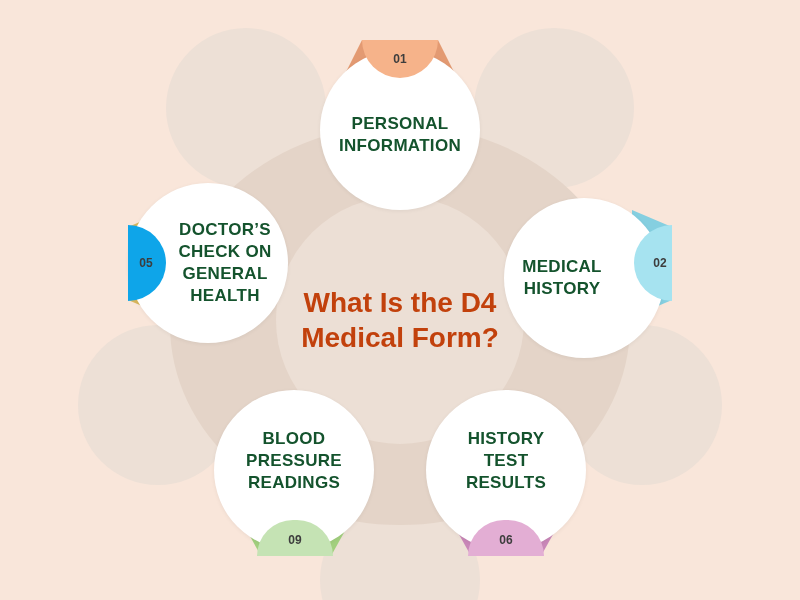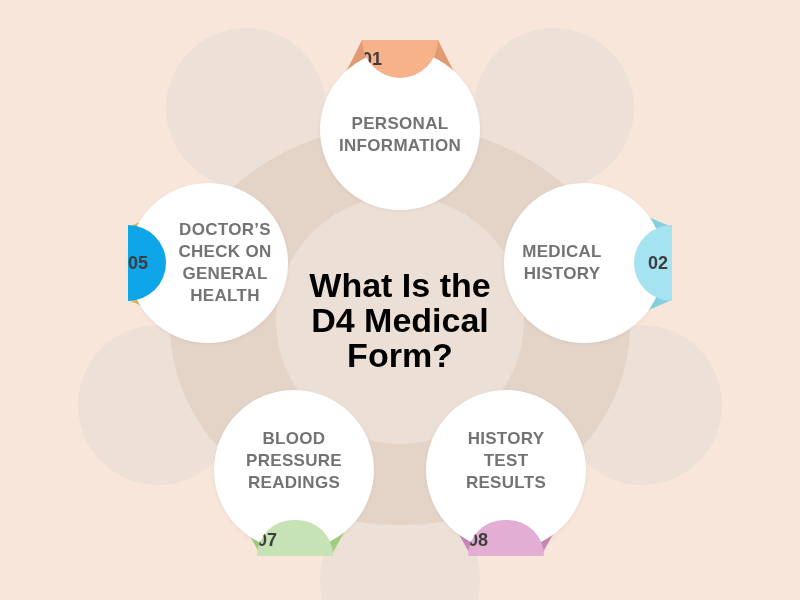--- a/index.html
+++ b/index.html
@@ -1,24 +1,24 @@
 <!DOCTYPE html>
 <html><head>
 <meta charset="utf-8">
 <style>
   html, body { margin:0; padding:0; }
   body { width:800px; height:600px; overflow:hidden; background:#f9e6da; font-family:"Liberation Sans", sans-serif; }
   .stage { position:relative; width:800px; height:600px; background:#f9e6da; overflow:hidden; }
   .deco { position:absolute; border-radius:50%; background:#ede0d6; }
   .hub-ring { position:absolute; left:170px; top:125px; width:460px; height:400px; border-radius:50%; background:#e4d4c8; }
   .center { position:absolute; left:276px; top:196px; width:248px; height:248px; border-radius:50%; background:#ecdfd5; display:flex; align-items:center; justify-content:center; text-align:center; }
-  .center-title { font-weight:700; font-size:34px; line-height:35px; color:#000000; width:200px; }
+  .center-title { font-weight:700; font-size:28px; line-height:35px; color:#c2410c; width:200px; }
   .node { position:absolute; width:160px; height:160px; border-radius:50%; background:#fff; display:flex; align-items:center; justify-content:center; text-align:center; box-shadow:0 1px 4px rgba(0,0,0,0.06); }
-  .node-label { font-weight:700; font-size:17px; line-height:22px; color:#737373; letter-spacing:0.3px; }
-  .badge { position:absolute; display:flex; align-items:center; justify-content:flex-start; font-weight:700; font-size:18px; color:#3d3d3d; overflow:hidden; }
+  .node-label { font-weight:700; font-size:17px; line-height:22px; color:#14532d; letter-spacing:0.3px; }
+  .badge { position:absolute; display:flex; align-items:center; justify-content:center; font-weight:700; font-size:12px; color:#3d3d3d; overflow:hidden; }
   .tab { position:absolute; }
 </style>
 </head>
 <body>
 
 <div class="stage">
 
   <div class="deco" style="left:166px;top:28px;width:160px;height:160px;"></div>
   <div class="deco" style="left:474px;top:28px;width:160px;height:160px;"></div>
   <div class="deco" style="left:78px;top:325px;width:160px;height:160px;"></div>
@@ -37,21 +37,21 @@
   <div class="node" style="left:320px;top:50px;">
     <div class="node-label" style="width:140px;margin-top:10px;">PERSONAL INFORMATION</div>
   </div>
   <div class="badge" style="left:362px;top:40px;width:76px;height:38px;background:#f6b38a;border-radius:0 0 38px 38px;">
     <span>01</span>
   </div>
 
   <svg class="tab" style="left:632px;top:205px;" width="40" height="115">
     <polygon points="0,5 40,22 40,95 0,112" fill="#85cfe0"></polygon>
   </svg>
-  <div class="node" style="left:504px;top:183px;">
+  <div class="node" style="left:504px;top:198px;">
     <div class="node-label" style="width:100px;margin-right:44px;">MEDICAL HISTORY</div>
   </div>
   <div class="badge" style="left:634px;top:225px;width:38px;height:76px;background:#a6e3f0;border-radius:38px 0 0 38px;">
     <span style="margin-left:14px;">02</span>
   </div>
 
   <svg class="tab" style="left:128px;top:205px;" width="40" height="115">
     <polygon points="40,5 0,22 0,95 40,112" fill="#d9b65c"></polygon>
   </svg>
   <div class="node" style="left:128px;top:183px;">
@@ -61,26 +61,26 @@
     <span style="margin-right:2px;">05</span>
   </div>
 
   <svg class="tab" style="left:236px;top:520px;" width="120" height="38">
     <polygon points="5,0 115,0 95,36 25,36" fill="#a2cf7e"></polygon>
   </svg>
   <div class="node" style="left:214px;top:390px;">
     <div class="node-label" style="width:120px;margin-bottom:18px;">BLOOD PRESSURE READINGS</div>
   </div>
   <div class="badge" style="left:257px;top:520px;width:76px;height:36px;background:#c5e3b4;border-radius:38px 38px 0 0;">
-    <span style="margin-top:4px;">07</span>
+    <span style="margin-top:4px;">09</span>
   </div>
 
   <svg class="tab" style="left:446px;top:520px;" width="120" height="38">
     <polygon points="5,0 115,0 95,36 25,36" fill="#c987b8"></polygon>
   </svg>
   <div class="node" style="left:426px;top:390px;">
     <div class="node-label" style="width:90px;margin-bottom:18px;">HISTORY TEST RESULTS</div>
   </div>
   <div class="badge" style="left:468px;top:520px;width:76px;height:36px;background:#e3aed4;border-radius:38px 38px 0 0;">
-    <span style="margin-top:4px;">08</span>
+    <span style="margin-top:4px;">06</span>
   </div>
 
 </div>
 
 </body></html>

